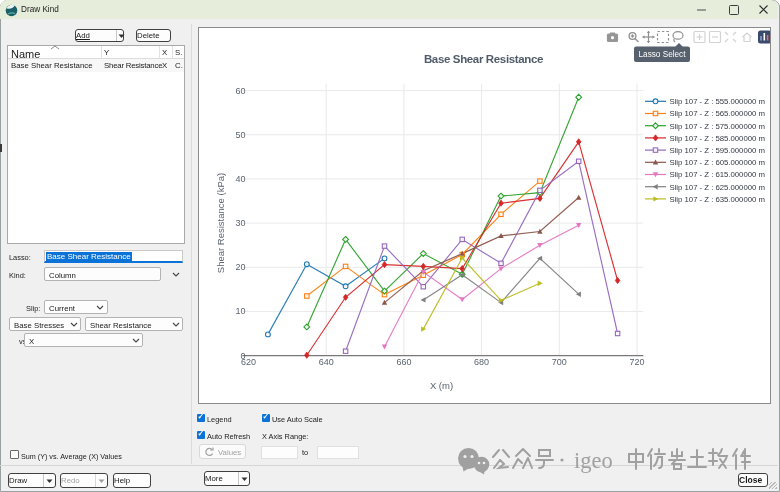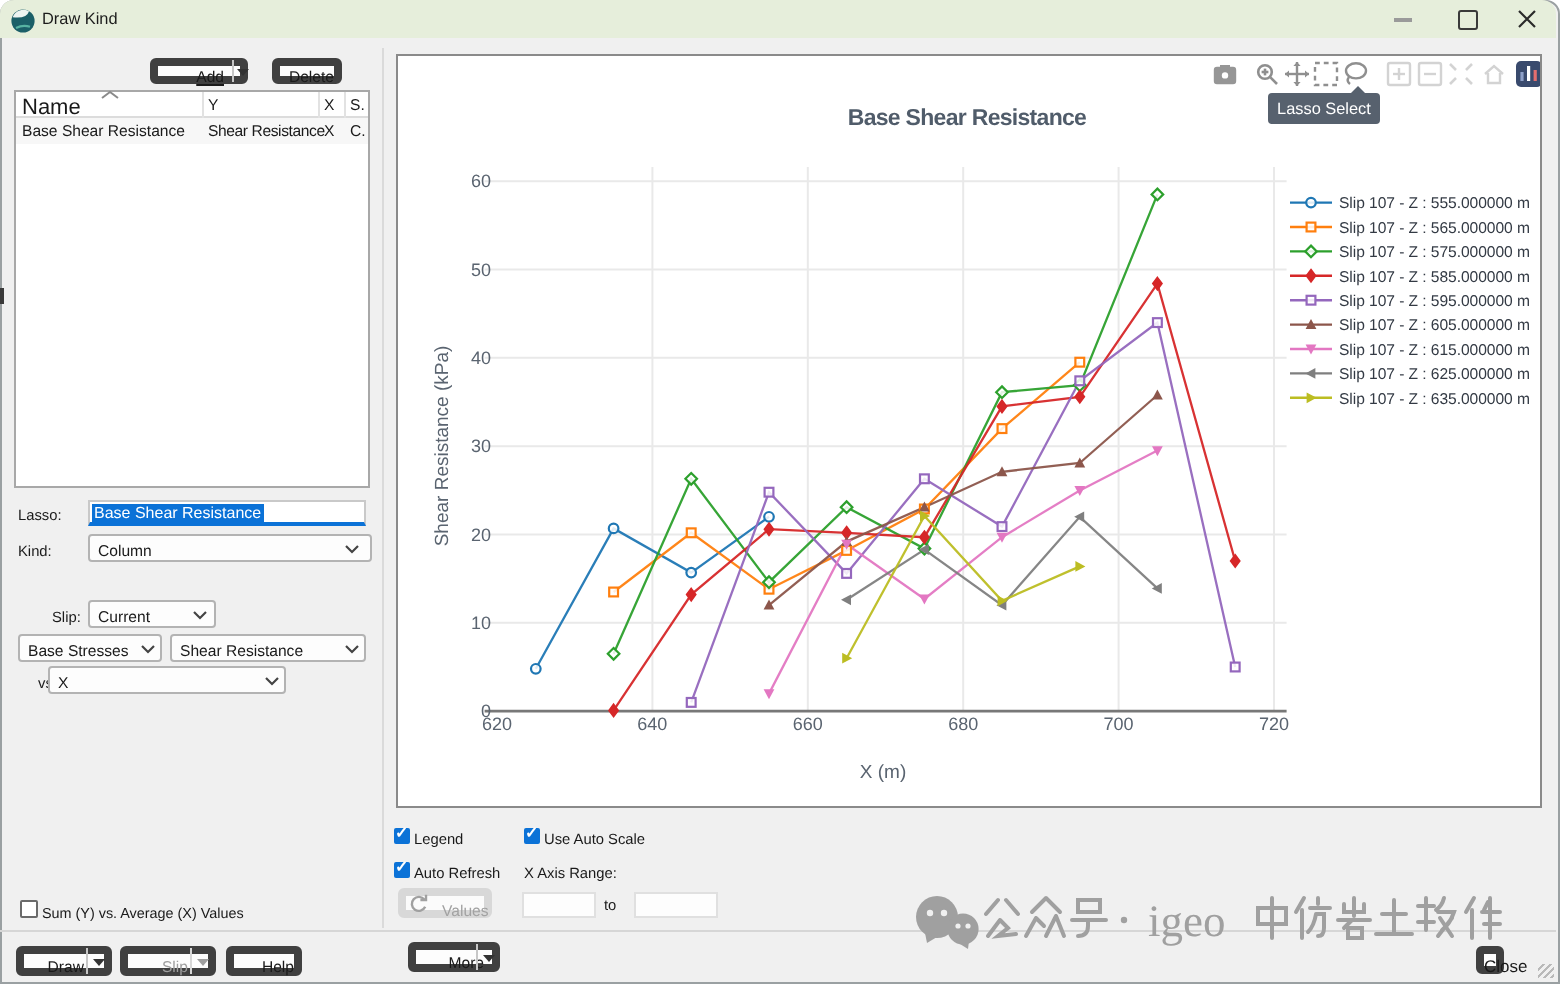--- a/index.html
+++ b/index.html
@@ -1,18 +1,18 @@
 <!DOCTYPE html>
 <html><head><meta charset="utf-8"><style>
 html,body{margin:0;padding:0}
 body{width:780px;height:492px;position:relative;font-family:"Liberation Sans",sans-serif;background:#fff;overflow:hidden}
 .win{position:absolute;left:0;top:0;width:778px;height:490px;border:1px solid #9aa0a2;background:#f0f0f0;border-radius:7px 7px 0 0}
 .tb{position:absolute;left:0;top:0;width:778px;height:19px;background:#e6eedb;border-radius:7px 7px 0 0}
 .tbt{position:absolute;left:21px;top:5px;font-size:8.2px;color:#1b1b1b}
-.btn{position:absolute;background:#fdfdfd;border:4px solid #404040;border-radius:3px;font-size:7.8px;color:#1a1a1a;text-align:right;box-sizing:border-box}
+.btn{position:absolute;background:#fdfdfd;border:1px solid #404040;border-radius:3px;font-size:7.8px;color:#1a1a1a;text-align:left;box-sizing:border-box}
 .lbl{position:absolute;font-size:7.4px;color:#1a1a1a;white-space:nowrap}
 .combo{position:absolute;background:#fdfdfd;border:1px solid #b3b3b3;border-radius:2px;font-size:7.8px;color:#1a1a1a;box-sizing:border-box}
 .cb{position:absolute;width:8px;height:8px;box-sizing:border-box}
 .cbu{border:1px solid #6a6a6a;background:#fff;border-radius:1px}
 .cbc{background:#0b72d7;border-radius:1px}
 .ckm{position:absolute;left:0.5px;top:-2px;color:#fff;font-size:8px;font-weight:700}
 </style></head><body>
 <div class="win"></div>
 <div class="tb"></div>
 <svg style="position:absolute;left:5px;top:4px" width="13" height="13">
@@ -49,21 +49,21 @@
 <div style="position:absolute;left:8px;top:59px;width:176px;height:13px;background:#f7f7f7"></div>
 <div class="lbl" style="left:11px;top:60.5px;font-size:7.8px">Base Shear Resistance</div>
 <div class="lbl" style="left:104px;top:60.5px;font-size:7.8px;letter-spacing:-0.2px">Shear Resistance</div>
 <div class="lbl" style="left:162px;top:60.5px;font-size:7.8px">X</div>
 <div class="lbl" style="left:175px;top:60.5px;font-size:7.8px">C.</div>
 
 <div class="lbl" style="left:9px;top:253px">Lasso:</div>
 <div style="position:absolute;left:44px;top:250px;width:139px;height:13px;background:#fff;border:1px solid #c9c9c9;border-bottom:2px solid #0b72d7;box-sizing:border-box"></div>
 <div style="position:absolute;left:46px;top:251.5px;background:#0b72d7;color:#fff;font-size:8px;padding:0 1px;line-height:10px">Base Shear Resistance</div>
 <div class="lbl" style="left:9px;top:271px">Kind:</div>
-<div class="combo" style="left:44px;top:267px;width:142px;height:14px">
+<div class="combo" style="left:44px;top:267px;width:117px;height:14px">
     <span style="position:absolute;left:4px;top:2.5px">Column</span>
   </div>
 <svg style="position:absolute;left:172px;top:272px" width="8" height="5">
     <path d="M1 1 L4 4 L7 1" stroke="#444" fill="none" stroke-width="1.1"></path>
   </svg>
 
 <div class="lbl" style="left:26px;top:304px">Slip:</div>
 <div class="combo" style="left:44px;top:300px;width:64px;height:14px">
     <span style="position:absolute;left:4px;top:2.5px">Current</span>
   </div>
@@ -339,25 +339,25 @@
     <g transform="translate(291,2)" stroke="#a0a0a0" stroke-width="2" fill="none" stroke-linecap="round">
       <path d="M6 0 L2 7 M5 6 V20 M13 2 L11 6 M10 7 H19 M14 0 V20 M11 13 H19"></path>
     </g>
   </svg>
 
 <div class="btn" style="left:8px;top:473px;width:48px;height:15px;line-height:14px"><span style="margin-right:10px">Draw</span></div>
 <div style="position:absolute;left:43px;top:474px;width:1px;height:13px;background:#c7c7c7"></div>
 <svg style="position:absolute;left:46px;top:479px" width="7" height="5">
     <path d="M0.5 0.5 L3.5 4 L6.5 0.5 Z" fill="#333"></path>
   </svg>
-<div class="btn" style="left:60px;top:473px;width:48px;height:15px;line-height:14px;color:#9f9f9f"><span style="margin-right:10px">Slip</span></div>
+<div class="btn" style="left:60px;top:473px;width:48px;height:15px;line-height:14px;color:#9f9f9f"><span style="margin-right:10px">Redo</span></div>
 <div style="position:absolute;left:95px;top:474px;width:1px;height:13px;background:#d7d7d7"></div>
 <svg style="position:absolute;left:98px;top:479px" width="7" height="5">
     <path d="M0.5 0.5 L3.5 4 L6.5 0.5 Z" fill="#9f9f9f"></path>
   </svg>
 <div class="btn" style="left:113px;top:473px;width:38px;height:15px;line-height:14px">Help</div>
 <div class="btn" style="left:204px;top:471px;width:46px;height:15px;line-height:14px"><span style="margin-right:4px">More</span></div>
 <div style="position:absolute;left:238px;top:472px;width:1px;height:13px;background:#c7c7c7"></div>
 <svg style="position:absolute;left:241px;top:477px" width="7" height="5">
     <path d="M0.5 0.5 L3.5 4 L6.5 0.5 Z" fill="#333"></path>
   </svg>
-<div class="btn" style="left:738px;top:473px;width:14px;height:14px;line-height:13px;font-size:8.5px;font-weight:400">Close</div>
+<div class="btn" style="left:738px;top:473px;width:30px;height:14px;line-height:13px;font-size:8.5px;font-weight:700">Close</div>
 <div style="position:absolute;left:769px;top:482px;width:8px;height:7px;background:repeating-linear-gradient(135deg,transparent,transparent 1.5px,#b9b9b9 1.5px,#b9b9b9 2.5px)"></div>
 
 </body></html>

